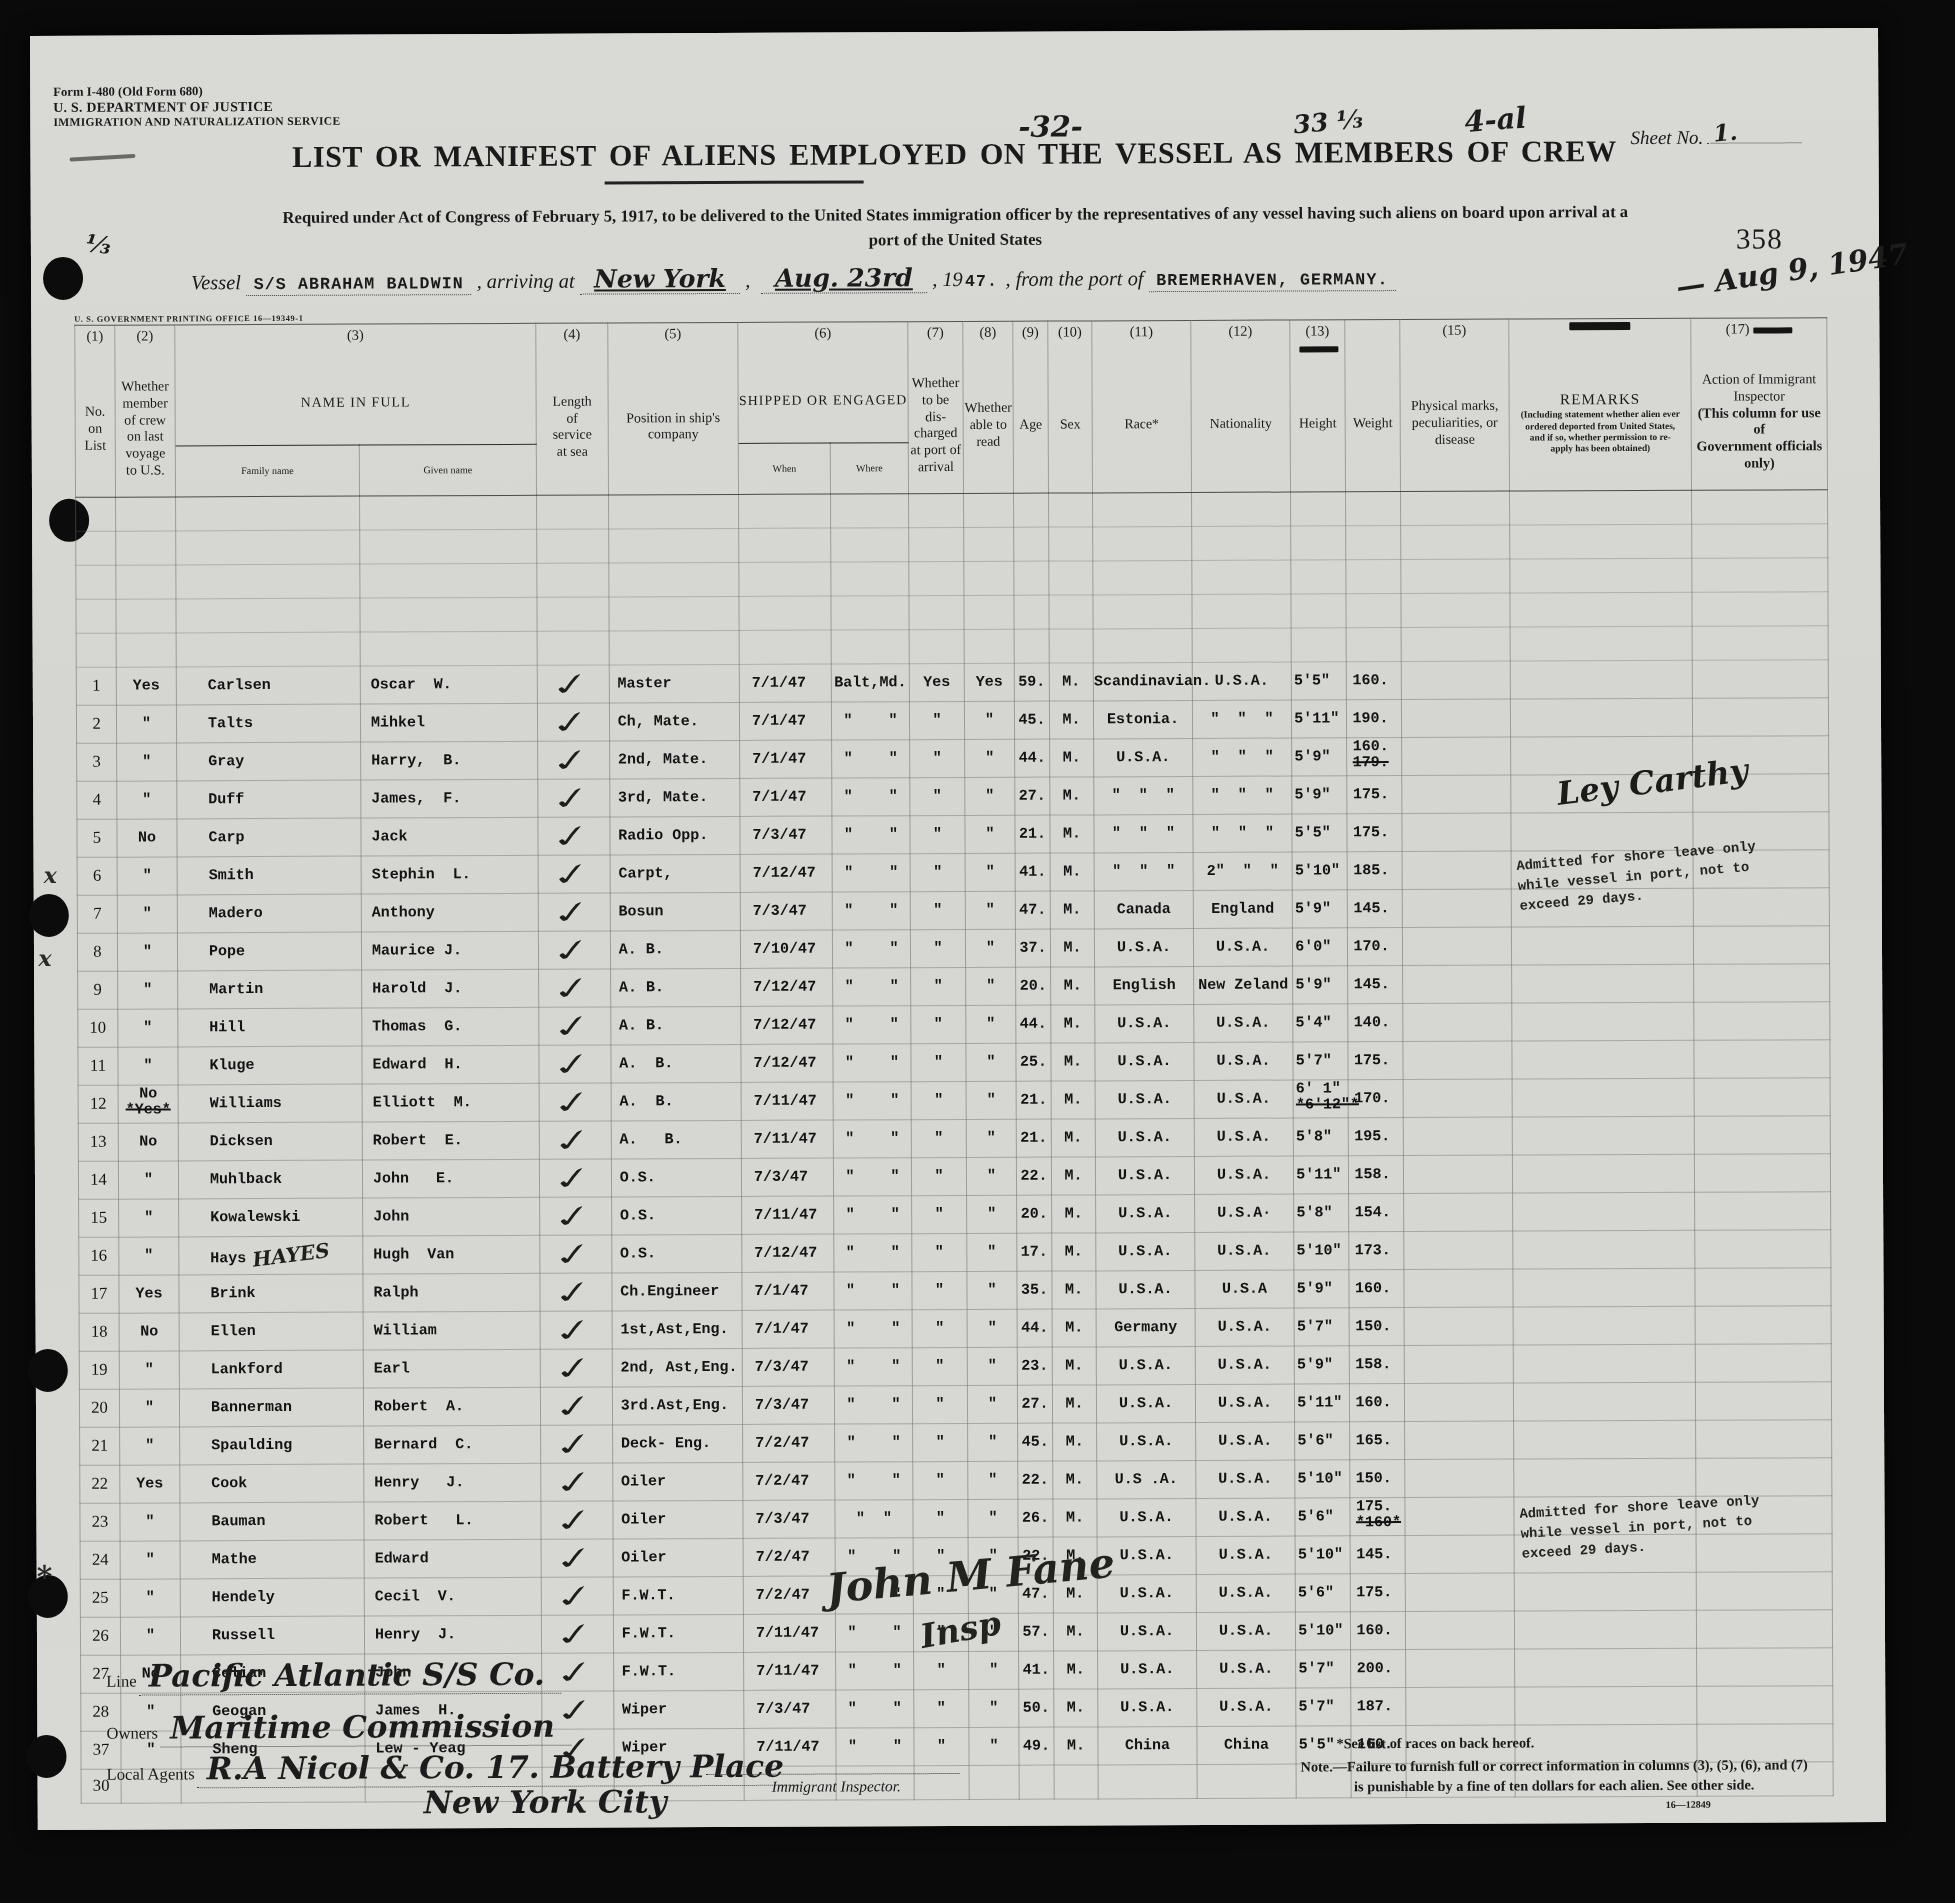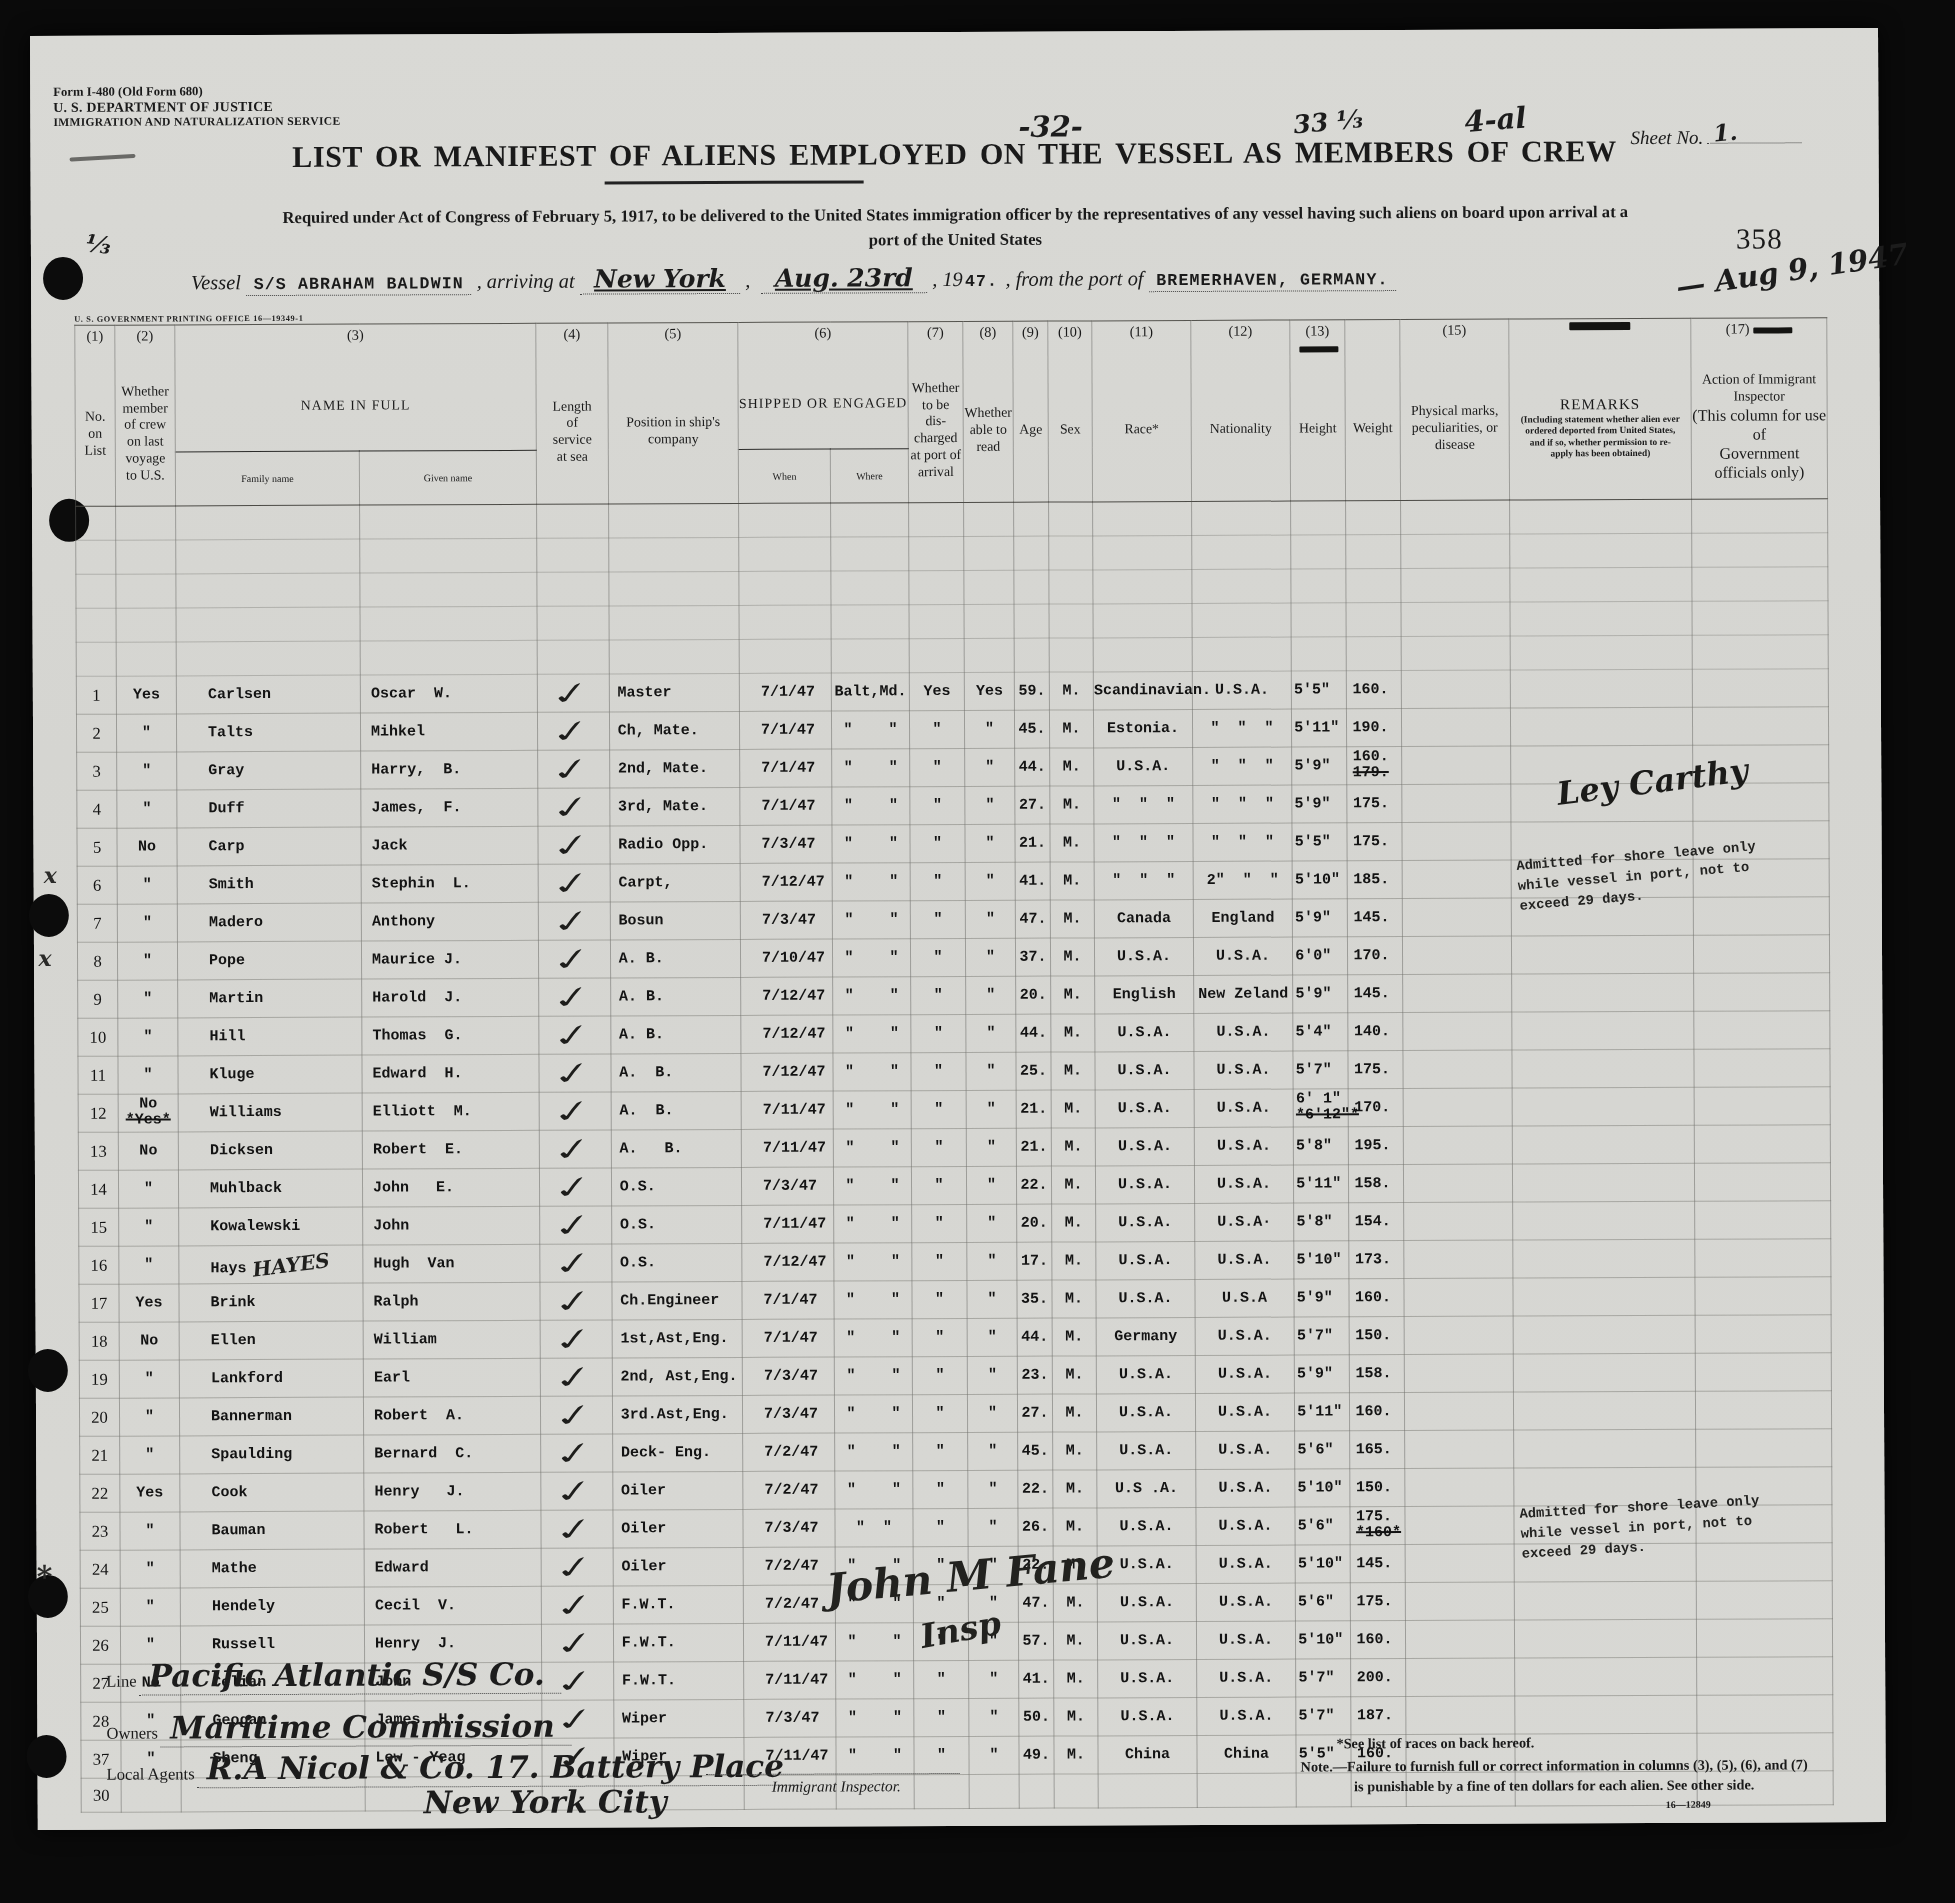--- a/index.html
+++ b/index.html
@@ -44,32 +44,32 @@
   .grp{border-bottom:1.1px solid #2c2c2a !important;}
   .caps{letter-spacing:1.1px;font-size:15px;}
   #manifest thead{border-bottom:1.7px double #4c4b46;}
   #manifest tbody td{height:33px;font-family:"Liberation Mono",monospace;font-weight:bold;font-size:15px;color:#131313;white-space:pre;overflow:visible;vertical-align:middle;border-bottom:0.6px solid rgba(110,110,104,.45);}
   #manifest tbody tr.spacer td{border-bottom:0.6px solid rgba(110,110,104,.35);}
   #manifest tbody td:nth-child(1){font-family:"Liberation Serif",serif;font-size:16.6px;font-weight:normal;text-align:center;}
   #manifest tbody td:nth-child(2){text-align:center;}
   #manifest tbody td:nth-child(3){padding-left:31px;}
   #manifest tbody td:nth-child(4){padding-left:10px;}
   #manifest tbody td:nth-child(6){padding-left:7.7px;}
-  #manifest tbody td:nth-child(7){padding-left:21px;}
+  #manifest tbody td:nth-child(7){padding-left:12px;}
   #manifest tbody td:nth-child(8),#manifest tbody td:nth-child(9),#manifest tbody td:nth-child(10),
   #manifest tbody td:nth-child(11),#manifest tbody td:nth-child(12),#manifest tbody td:nth-child(13),
   #manifest tbody td:nth-child(14){text-align:center;}
   #manifest tbody td:nth-child(15){padding-left:2.2px;}
   #manifest tbody td:nth-child(16){padding-left:5.5px;}
   .check{display:inline-block;font-size:30px;font-weight:bold;color:#1d1d1b;transform:rotate(-14deg) scaleX(1.8);margin-left:23px;}
   .above{display:block;line-height:.85;}
   .struck{text-decoration:line-through;text-decoration-thickness:2.2px;}
   .hand-note{font-family:"DejaVu Serif",serif;font-style:italic;font-weight:700;font-size:20px;display:inline-block;transform:rotate(-7deg);margin-left:5.5px;color:#1f1f1d;}
   .remarks-sub{font-size:9.4px;line-height:1.2;display:block;font-weight:bold;}
-  .action-sub{font-size:16px;line-height:1.2;display:block;font-weight:normal;}
+  .action-sub{font-size:14px;line-height:1.2;display:block;font-weight:bold;}
   .tape{display:block;width:61px;height:7.7px;background:#141412;margin:1.1px auto 0 auto;border-radius:1.1px;}
   .tape-sm{display:inline-block;width:39px;height:5.5px;background:#141412;margin-left:3.3px;border-radius:1.1px;vertical-align:middle;}
   
   .ovl{position:absolute;}
   .scribble{font-family:"DejaVu Serif",serif;font-style:italic;font-weight:700;font-size:32px;transform:rotate(-7deg);color:#1b1b19;}
   .typed-note{font-family:"Liberation Mono",monospace;font-weight:bold;font-size:13.8px;line-height:1.45;color:#232321;white-space:pre-line;}
   .sig{font-family:"DejaVu Serif",serif;font-style:italic;font-weight:700;font-size:41px;transform:rotate(-5deg);color:#22221f;}
   .sig2{font-family:"DejaVu Serif",serif;font-style:italic;font-weight:700;font-size:33px;transform:rotate(-10deg);color:#22221f;}
   
   .foot-row{position:absolute;white-space:nowrap;}

